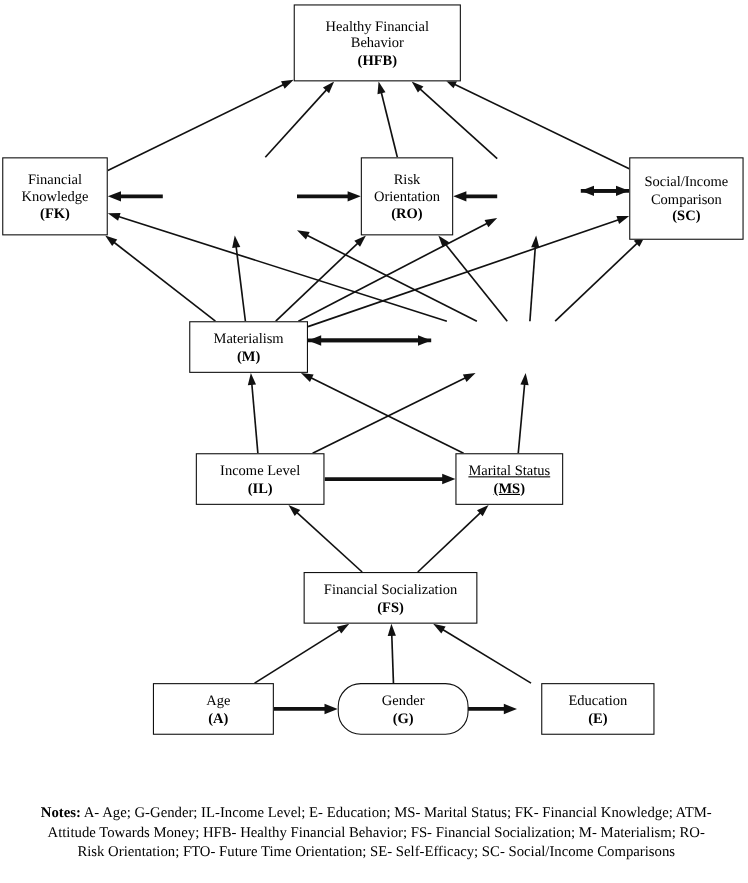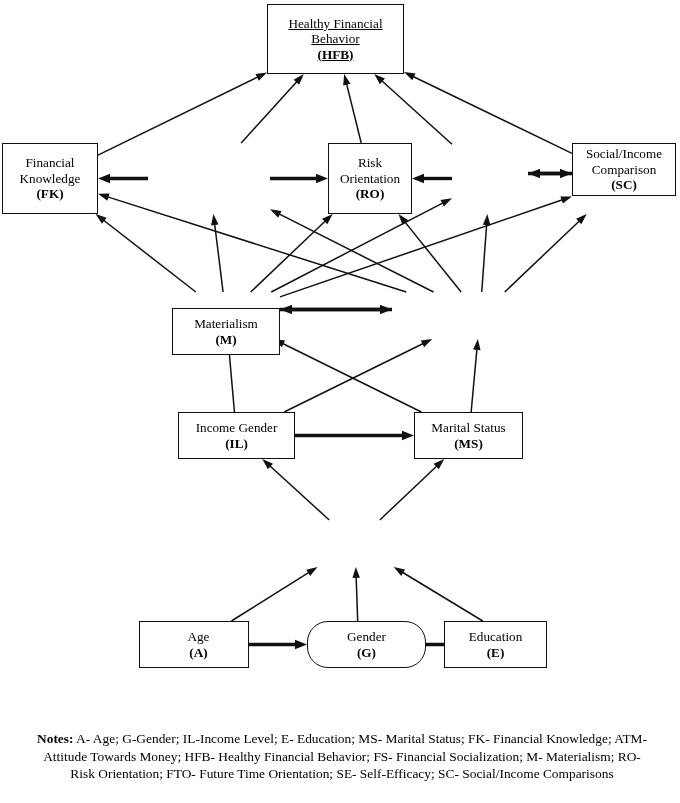--- a/index.html
+++ b/index.html
@@ -207,57 +207,61 @@
       <g>
         <line x1="410.00" y1="644.50" x2="458.96" y2="644.50" stroke="#111111" stroke-width="3.4" stroke-linecap="butt"></line>
         <polygon points="470.00,644.50 458.00,649.25 458.00,639.75" fill="#111111"></polygon>
       </g>
     </svg>
 
   <div id="notes">
     <span class="notes-label">Notes:</span><span class="notes-text"> A- Age; G-Gender; IL-Income Level; E- Education; MS- Marital Status; FK- Financial Knowledge; ATM- Attitude Towards Money; HFB- Healthy Financial Behavior; FS- Financial Socialization; M- Materialism; RO- Risk Orientation; FTO- Future Time Orientation; SE- Self-Efficacy; SC- Social/Income Comparisons</span>
   </div>
 
-<div class="node-box" style="left: 267px; top: 4px; width: 137px; height: 70px; border-color: rgb(17, 17, 17); text-decoration: underline;">
+<div class="node-box" style="left: 267px; top: 4px; width: 152px; height: 70px; border-color: rgb(17, 17, 17);">
       <span class="node-label">Healthy Financial
 Behavior</span>
       <span class="node-code">(HFB)</span>
     </div>
     <div class="node-box" style="left: 2px; top: 143px; width: 96px; height: 71px; border-color: rgb(17, 17, 17);">
       <span class="node-label">Financial
 Knowledge</span>
       <span class="node-code">(FK)</span>
     </div>
     <div class="node-box" style="left: 328px; top: 143px; width: 84px; height: 71px; border-color: rgb(17, 17, 17);">
       <span class="node-label">Risk
 Orientation</span>
       <span class="node-code">(RO)</span>
     </div>
-    <div class="node-box" style="left: 572px; top: 143px; width: 104px; height: 53px; border-color: rgb(17, 17, 17); font-family: Liberation Serif, serif;">
+    <div class="node-box" style="left: 572px; top: 143px; width: 104px; height: 75px; border-color: rgb(17, 17, 17); font-family: Liberation Serif, serif;">
       <span class="node-label">Social/Income
 Comparison</span>
       <span class="node-code">(SC)</span>
     </div>
-    <div class="node-box" style="left: 172px; top: 308px; width: 108px; height: 47px; border-color: rgb(17, 17, 17);">
+    <div class="node-box" style="left: 172px; top: 292px; width: 108px; height: 47px; border-color: rgb(17, 17, 17);">
       <span class="node-label">Materialism</span>
       <span class="node-code">(M)</span>
     </div>
     <div class="node-box" style="left: 178px; top: 412px; width: 117px; height: 47px; border-color: rgb(17, 17, 17);">
-      <span class="node-label">Income Gender</span>
+      <span class="node-label">Income Level</span>
       <span class="node-code">(IL)</span>
     </div>
-    <div class="node-box" style="left: 414px; top: 412px; width: 109px; height: 47px; border-color: rgb(17, 17, 17);">
+    <div class="node-box" style="left: 414px; top: 412px; width: 98px; height: 47px; border-color: rgb(17, 17, 17); text-decoration: underline;">
       <span class="node-label">Marital Status</span>
       <span class="node-code">(MS)</span>
+    </div>
+    <div class="node-box" style="left: 276px; top: 520px; width: 158px; height: 47px; border-color: rgb(17, 17, 17);">
+      <span class="node-label">Financial Socialization</span>
+      <span class="node-code">(FS)</span>
     </div>
     <div class="node-box" style="left: 139px; top: 621px; width: 110px; height: 47px; border-color: rgb(17, 17, 17); padding-left: 12px;">
       <span class="node-label">Age</span>
       <span class="node-code">(A)</span>
     </div>
     <div class="node-box" style="left: 307px; top: 621px; width: 119px; height: 47px; border-color: rgb(17, 17, 17); border-radius: 21px;">
       <span class="node-label">Gender</span>
       <span class="node-code">(G)</span>
     </div>
-    <div class="node-box" style="left: 444px; top: 621px; width: 103px; height: 47px; border-color: rgb(17, 17, 17);">
+    <div class="node-box" style="left: 492px; top: 621px; width: 103px; height: 47px; border-color: rgb(17, 17, 17);">
       <span class="node-label">Education</span>
       <span class="node-code">(E)</span>
     </div>
   </div>
 
 </body></html>

